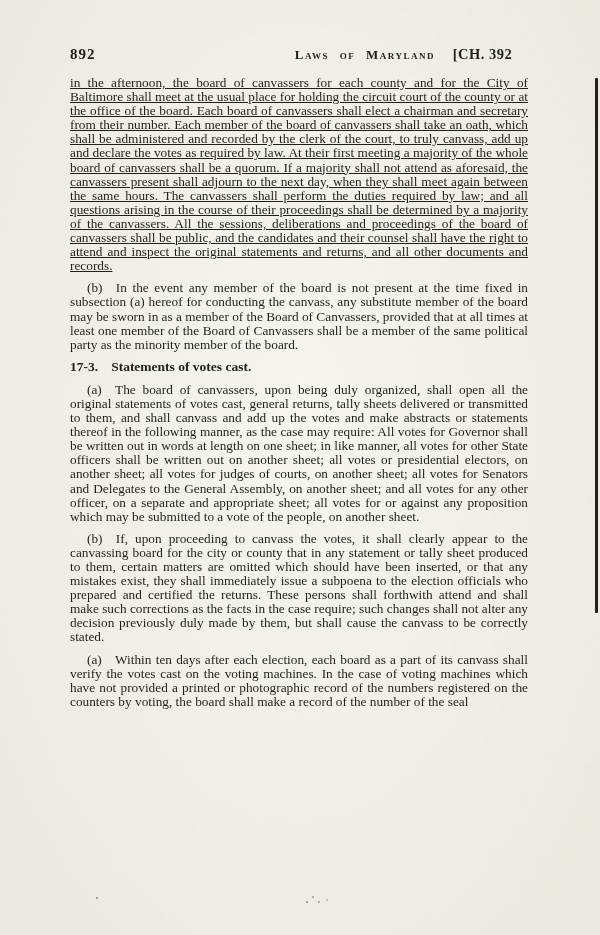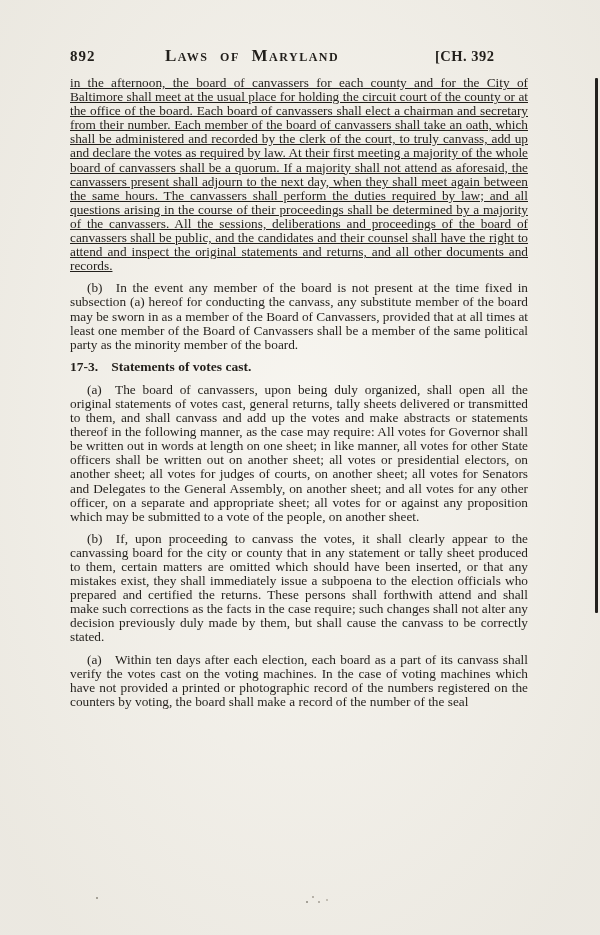--- a/index.html
+++ b/index.html
@@ -29,30 +29,30 @@
     align-items: baseline;
   }
   .pnum {
     width: 95px;
     font-weight: bold;
     font-size: 15px;
     letter-spacing: 1px;
   }
   .ptitle {
     flex: 1;
-    text-align: left;
-    font-size: 17px;
+    text-align: right;
+    font-size: 13px;
     letter-spacing: 1.5px;
     word-spacing: 6px;
     font-weight: bold;
     font-variant: small-caps;
   }
   .pchap {
     width: 95px;
-    text-align: left;
+    text-align: center;
     font-weight: bold;
     font-size: 14.5px;
     letter-spacing: 0.5px;
   }
   .text-block {
     position: absolute;
     left: 70px;
     top: 76px;
     width: 458px;
     font-size: 13.3px;

